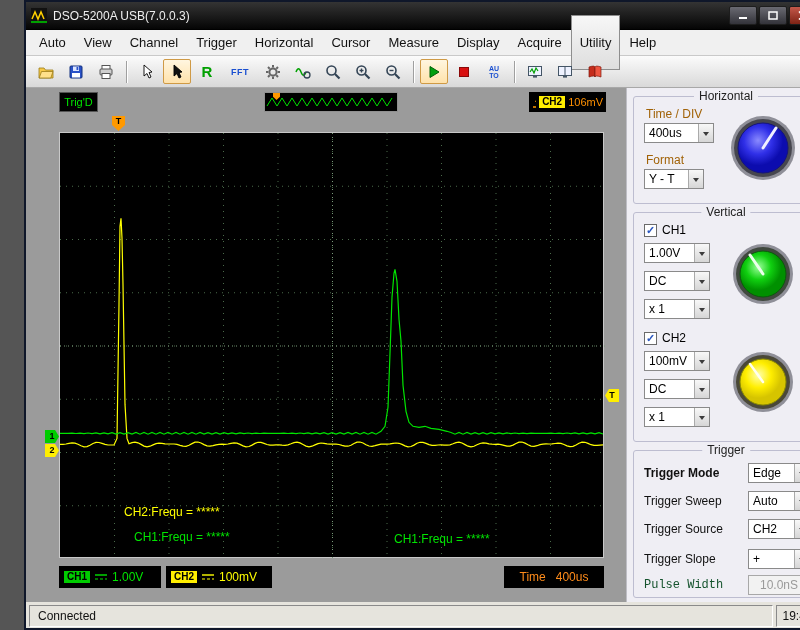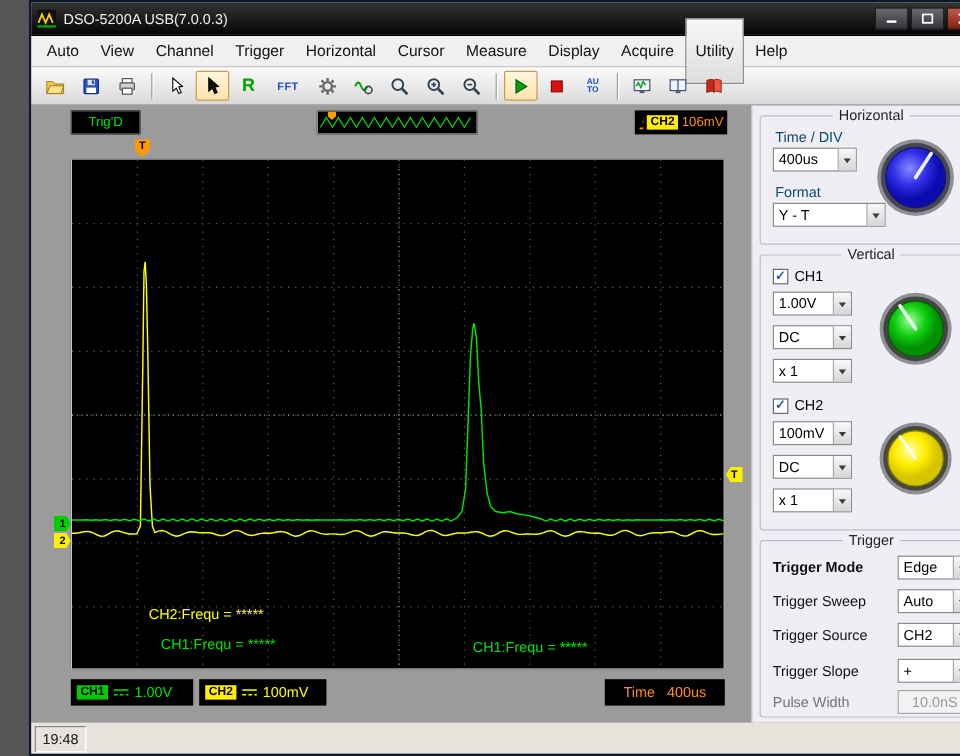--- a/index.html
+++ b/index.html
@@ -27,21 +27,21 @@
   .ticon-r { color:#00a000; font-weight:bold; font-size:15px; }
   .ticon-fft { color:#1a4fd0; font-weight:bold; font-size:9px; letter-spacing:0.5px; }
   .ticon-auto { color:#1a4fd0; font-weight:bold; font-size:7px; line-height:7px; text-align:center; }
 
   
   .content { position:relative; height:514px; }
   .left-area { position:absolute; left:0; top:0; width:600px; height:514px; background:#9b9b9b; }
   .right-panel { position:absolute; left:600px; top:0; width:200px; height:514px; background:#efeef4; border-left:1px solid #bdbdc4; }
 
   
-  .trigd-box { position:absolute; left:33px; top:4px; width:58px; height:20px; background:#000; border:1px solid #555; color:#00e400; font-size:11px; display:flex; align-items:center; justify-content:center; }
+  .trigd-box { position:absolute; left:33px; top:4px; width:39px; height:20px; background:#000; border:1px solid #555; color:#00e400; font-size:11px; display:flex; align-items:center; justify-content:center; }
   .preview-box { position:absolute; left:238px; top:4px; width:134px; height:20px; background:#000; border:1px solid #909090; }
   .pv-t { position:absolute; left:8px; top:0; width:7px; height:7px; background:#ff9900; clip-path:polygon(0 0,100% 0,100% 55%,50% 100%,0 55%); }
   .triginfo-box { position:absolute; left:503px; top:4px; width:77px; height:20px; background:#000; display:flex; align-items:center; gap:3px; padding:0 3px; }
   .badge { font-size:10px; font-weight:bold; color:#000; padding:1px 3px; line-height:10px; }
   .badge.ch1 { background:#00cc00; }
   .badge.ch2 { background:#ffee00; }
   .level { color:#ff9000; font-size:11px; }
 
   
   .scope { position:absolute; left:33px; top:44px; width:545px; height:426px; background:#000; border:1px solid #c8c8c8; }
@@ -64,43 +64,43 @@
   .fval.g { color:#00e400; }
   .fval.y { color:#ffff00; }
   .tlabel, .tval { color:#ff8c1a; font-size:12px; }
 
   
   .group { position:absolute; border:1px solid #bdbdd0; border-radius:3px; }
   .gtitle { position:absolute; top:-8px; left:50%; transform:translateX(-50%); background:#efeef4; padding:0 5px; font-size:12px; color:#222; white-space:nowrap; }
   .g-horizontal { left:6px; top:8px; width:186px; height:108px; }
   .g-vertical { left:6px; top:124px; width:186px; height:230px; }
   .g-trigger { left:6px; top:362px; width:186px; height:148px; }
-  .lbl { position:absolute; font-size:12px; color:#0c4a6e; }
+  .lbl { position:absolute; font-size:12px; color:#a16207; }
   .dropdown { position:absolute; height:20px; background:#fff; border:1px solid #8a8a8a; display:flex; align-items:center; }
   .ddv { flex:1; font-size:12px; padding-left:4px; white-space:nowrap; overflow:hidden; }
   .ddb { width:15px; height:100%; background:linear-gradient(#f8f8f8,#d6d6d6); border-left:1px solid #aaa; display:flex; align-items:center; justify-content:center; }
   .caret { width:0; height:0; border:3.5px solid transparent; border-top:4px solid #3c3c3c; margin-top:4px; }
   .l1 { left:12px; top:10px; } .d1 { left:10px; top:26px; width:70px; }
-  .l2 { left:12px; top:56px; } .d2 { left:10px; top:72px; width:94px; }
+  .l2 { left:12px; top:56px; } .d2 { left:10px; top:72px; width:60px; }
   .kb { position:absolute; left:96px; top:18px; }
   .chkrow { position:absolute; display:flex; align-items:center; }
   .r1 { left:10px; top:10px; } .r2 { left:10px; top:118px; }
   .chk { display:inline-block; width:13px; height:13px; background:#fff; border:1px solid #6a6a6a; font-size:11px; line-height:11px; text-align:center; color:#2b57c0; font-weight:bold; }
   .chklbl { font-size:12px; margin-left:5px; }
   .v1 { left:10px; top:30px; width:66px; } .v2 { left:10px; top:58px; width:66px; } .v3 { left:10px; top:86px; width:66px; }
   .v4 { left:10px; top:138px; width:66px; } .v5 { left:10px; top:166px; width:66px; } .v6 { left:10px; top:194px; width:66px; }
   .kg { position:absolute; left:98px; top:30px; }
   .ky { position:absolute; left:98px; top:138px; }
   .tlab { position:absolute; left:10px; font-size:12px; color:#111; }
   .tdd { right:8px; width:62px; }
   .t1l { top:15px;font-weight:bold; } .t1 { top:12px; }
   .t2l { top:43px;text-align:center; } .t2 { top:40px; }
   .t3l { top:71px; } .t3 { top:68px; }
   .t4l { top:101px; } .t4 { top:98px; }
-  .t5l { top:127px; color:#737373; }
+  .t5l { top:127px; color:#14532d;font-family:Liberation Mono, monospace; }
   .textbox { position:absolute; right:8px; top:124px; width:62px; height:20px; background:#f2f2f2; border:1px solid #a8a8a8; font-size:12px; color:#9a9a9a; display:flex; align-items:center; justify-content:center; }
 
   
   .statusbar { height:28px; background:#e6e4dd; display:flex; gap:3px; padding:3px 3px; align-items:stretch; }
   .scell { border:1px solid; border-color:#8a8a8a #ffffff #ffffff #8a8a8a; font-size:12px; color:#111; padding:3px 8px; display:flex; align-items:center; }
   .scell.grow { flex:1; }
   .scell.date { width:100px; justify-content:center; }
   .scell.time { width:43px; justify-content:center; }
 </style>
 </head>
@@ -473,15 +473,16 @@
               <i class="caret"></i>
             </span>
         </div>
         <div class="tlab t5l">Pulse Width</div>
         <div class="textbox">10.0nS</div>
       </div>
     </div>
   </div>
 
   <div class="statusbar">
+    <div class="scell grow">Connected</div>
     <div class="scell time">19:48</div>
   </div>
 </div>
 
 </body></html>

